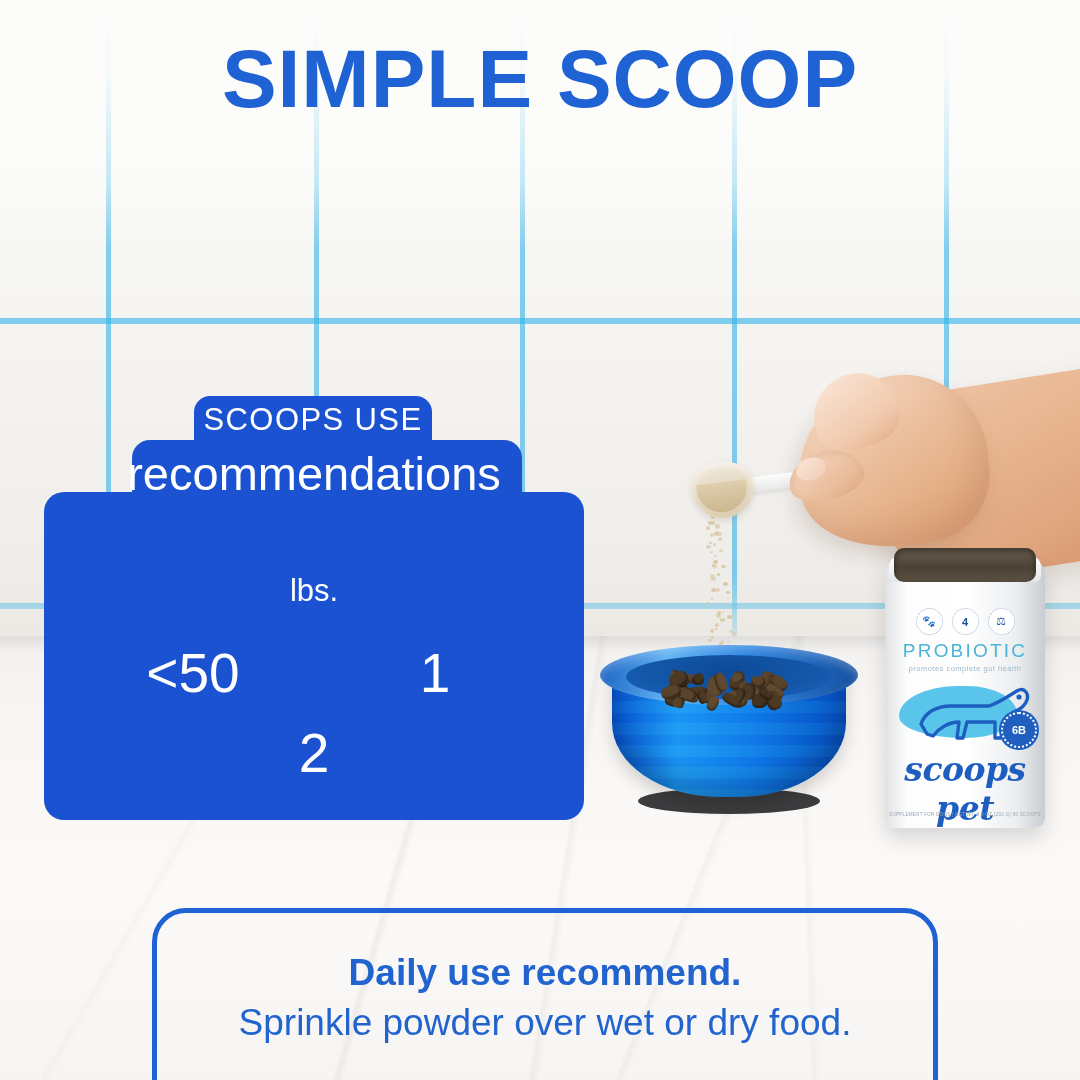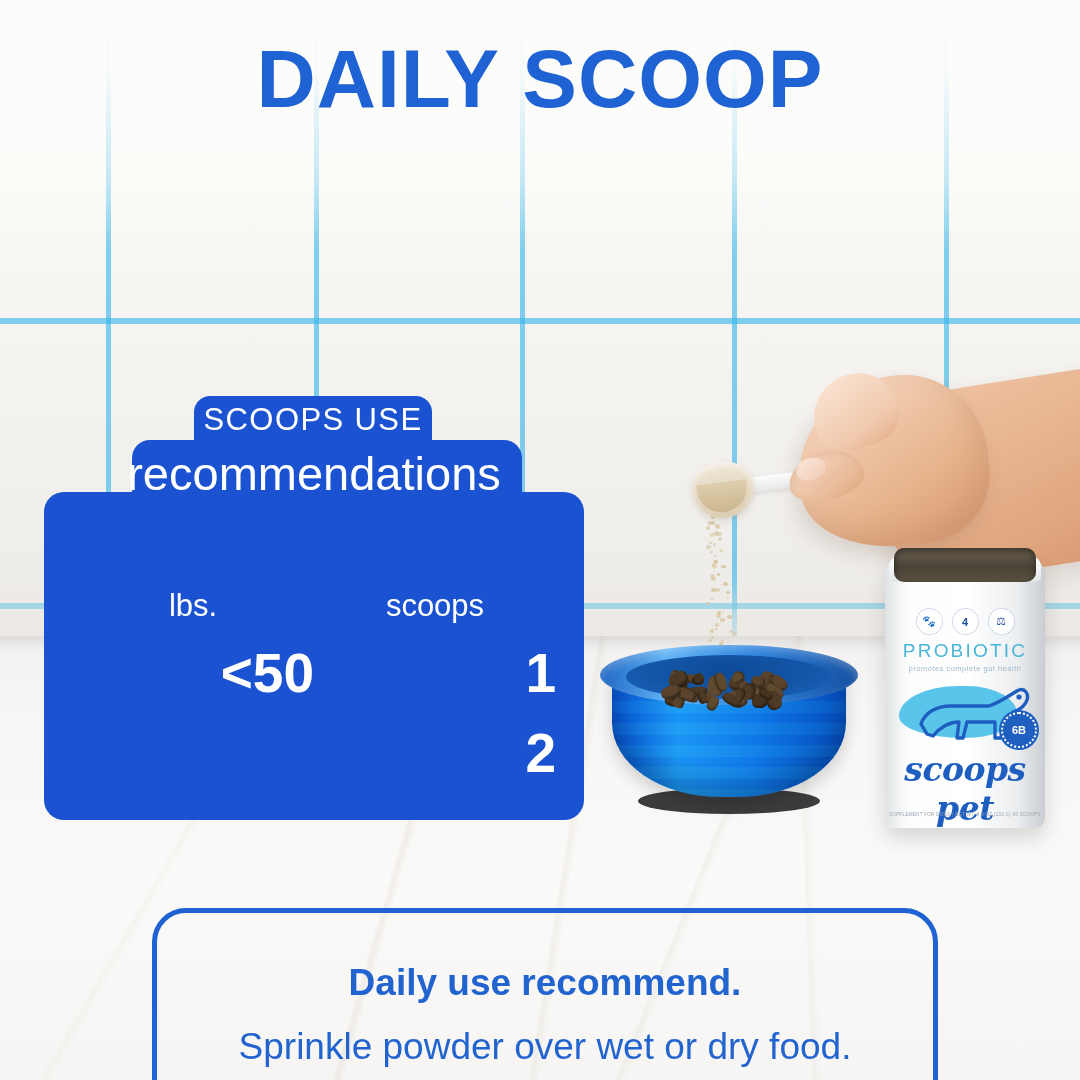--- a/index.html
+++ b/index.html
@@ -229,38 +229,38 @@
 
   .pills{position:absolute;left:28px;top:130px;width:484px;display:flex;gap:36px;z-index:2;}
   .pill{
     flex:0 0 auto;height:46px;border-radius:24px;
     display:flex;align-items:center;justify-content:center;
     font-size:28px;font-weight:bold;color:#d6f24f;
   }
   .pill.pup{width:170px;border:2px solid #7fd0e8;}
   .pill.serv{width:278px;border:2px solid #bfe06a;}
 
-  .unit-row{position:absolute;left:28px;top:192px;width:484px;display:flex;z-index:2;}
+  .unit-row{position:absolute;left:28px;top:177px;width:484px;display:flex;z-index:2;}
   .unit{flex:1;text-align:center;color:#fff;font-size:31px;}
 
   .data-row{position:absolute;left:28px;width:484px;display:flex;z-index:2;}
   .data-row.r1{top:250px;}
   .data-row.r2{top:330px;}
-  .cell{flex:1;text-align:right;color:#fff;font-size:55px;font-weight:bold;line-height:1;}
+  .cell{flex:1;text-align:center;color:#fff;font-size:55px;font-weight:normal;line-height:1;}
 
   
   #callout{
     position:absolute;z-index:10;left:152px;top:908px;width:776px;height:210px;
     border:5px solid #1f62d4;border-radius:34px;
     background:transparent;
     text-align:center;
   }
   .co-line{color:#2264cf;line-height:1.18;}
-  .co1{font-size:37px;font-weight:bold;margin-top:48px;}
-  .co2{font-size:37px;margin-top:20px;}
+  .co1{font-size:37px;font-weight:bold;margin-top:38px;}
+  .co2{font-size:37px;margin-top:6px;}
 </style>
 </head>
 <body>
 
 <div id="scene">
 
   <div class="wall">
     <div class="grout v" style="left:106px;top:0;height:648px"></div>
     <div class="grout v" style="left:314px;top:0;height:648px"></div>
     <div class="grout v" style="left:520px;top:0;height:648px"></div>
@@ -434,37 +434,36 @@
       <circle cx="104" cy="25" r="2.6" fill="#1d5ec0"></circle>
     </svg>
     <div class="tin-seal">6B</div>
 
     <div class="tin-brand">scoops pet</div>
     <div class="tin-fine">SUPPLEMENT FOR DOGS | NET WT. 8.0 OZ (232 G) 60 SCOOPS</div>
   </div>
 </div>
 
 <div class="headline">
-  <div class="h-main">DAILY SCOOP</div>
+  <div class="h-main">SIMPLE SCOOP</div>
 </div>
 
 <div id="rec-card">
   <div class="tier tier1"></div>
   <div class="tier tier2"></div>
   <div class="tier tier3"></div>
 
   <div class="card-kicker">SCOOPS USE</div>
   <div class="card-title">recommendations</div>
 
   <div class="pills">
   </div>
 
   <div class="unit-row">
     <div class="unit">lbs.</div>
-    <div class="unit">scoops</div>
   </div>
 
   <div class="data-row r1">
     <div class="cell">&lt;50</div>
     <div class="cell">1</div>
   </div>
   <div class="data-row r2">
     <div class="cell">2</div>
   </div>
 </div>

